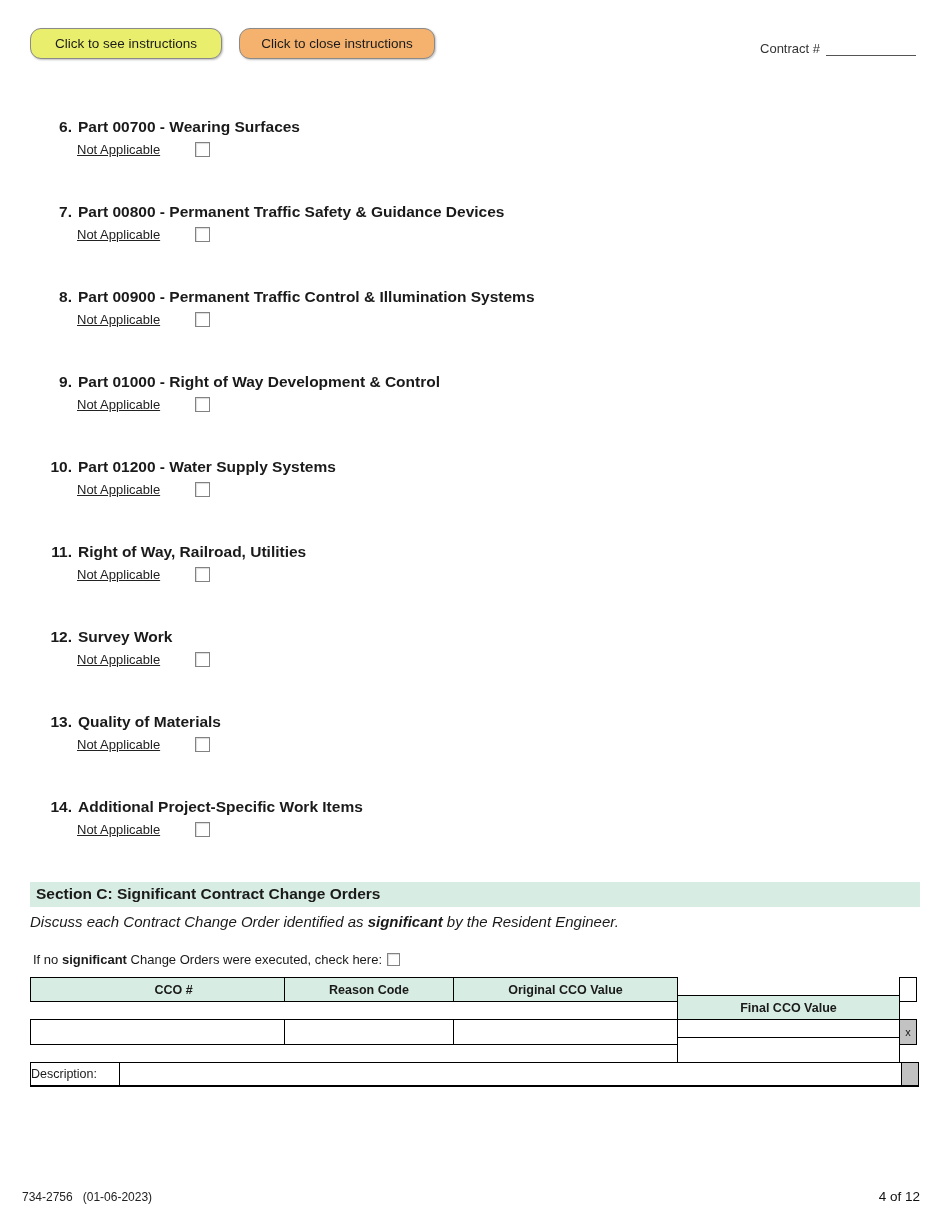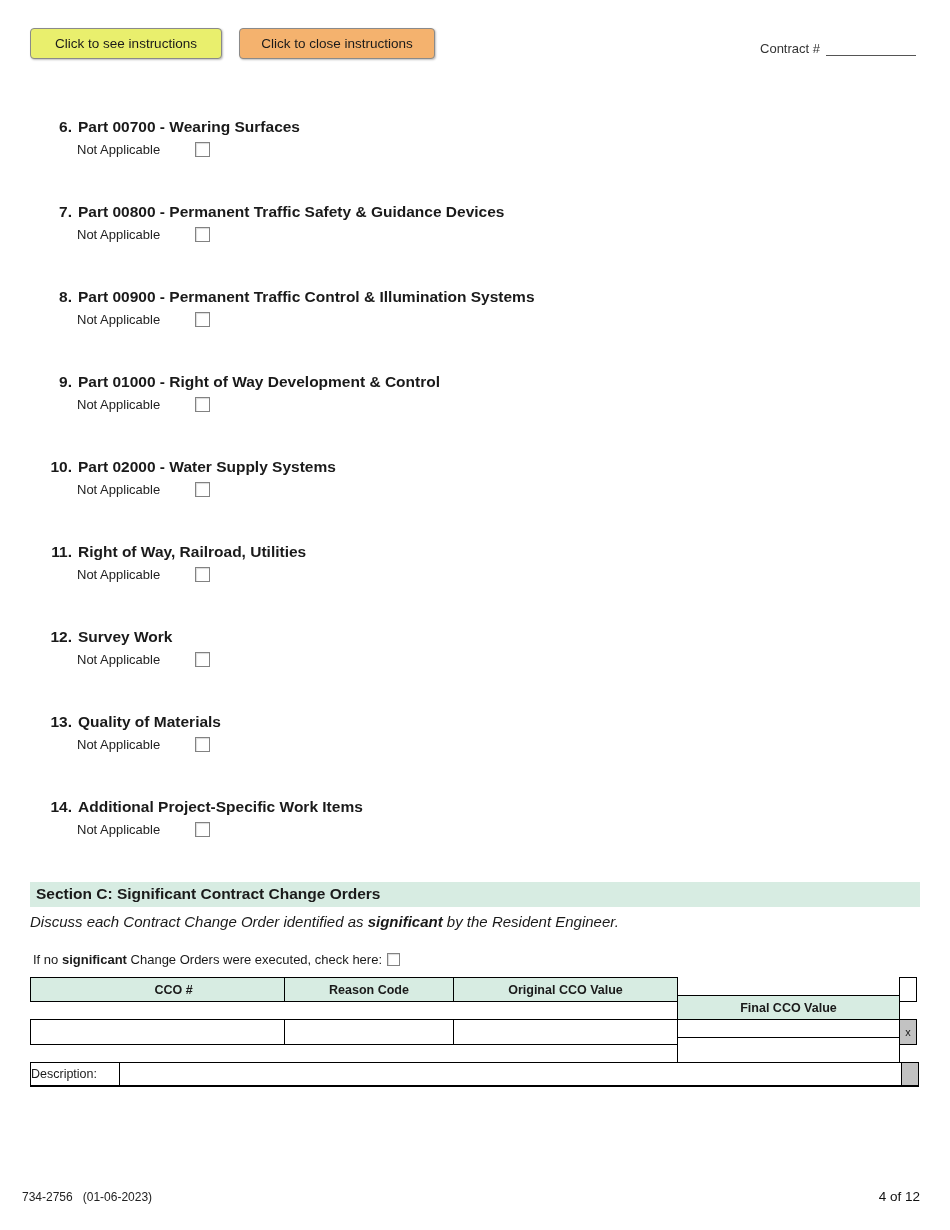--- a/index.html
+++ b/index.html
@@ -21,21 +21,21 @@
     align-items: flex-start;
     padding: 28px 34px 0 30px;
   }
   .instr-btn {
     height: 31px;
     padding: 0 14px;
     font-family: "Liberation Sans", sans-serif;
     font-size: 13.5px;
     color: #1a1a1a;
     border: 1px solid #8a8a8a;
-    border-radius: 4px;
+    border-radius: 11px;
     cursor: pointer;
     box-shadow: 1px 1px 2px rgba(0,0,0,0.25);
   }
   .btn-see   { background: var(--button_yellow, #e9ef6d); width: 192px; }
   .btn-close { background: var(--button_orange, #f4b26e); width: 196px; margin-left: 17px; }
   .contract-area {
     margin-left: auto;
     margin-top: 12px;
     display: flex;
     align-items: flex-end;
@@ -69,20 +69,21 @@
   .na-row {
     display: flex;
     align-items: center;
     margin-top: 6px;
     margin-left: 47px;
   }
   .na-label {
     font-size: 13px;
     width: 118px;
     color: #222;
+    text-decoration: underline;
   }
   .checkbox {
     display: inline-block;
     width: 15px;
     height: 15px;
     background: #fff;
     border: 1px solid #828282;
     box-shadow: inset 1px 1px 1px rgba(0,0,0,0.15);
     cursor: pointer;
   }
@@ -223,21 +224,21 @@
       </div>
       <div class="na-row">
         <span class="na-label">Not Applicable</span>
         <span class="checkbox"></span>
       </div>
     </div>
 
     <div class="item">
       <div class="item-title-row">
         <span class="num">10.</span>
-        <span class="title">Part 02000 - Water Supply Systems</span>
+        <span class="title">Part 01200 - Water Supply Systems</span>
       </div>
       <div class="na-row">
         <span class="na-label">Not Applicable</span>
         <span class="checkbox"></span>
       </div>
     </div>
 
     <div class="item">
       <div class="item-title-row">
         <span class="num">11.</span>

